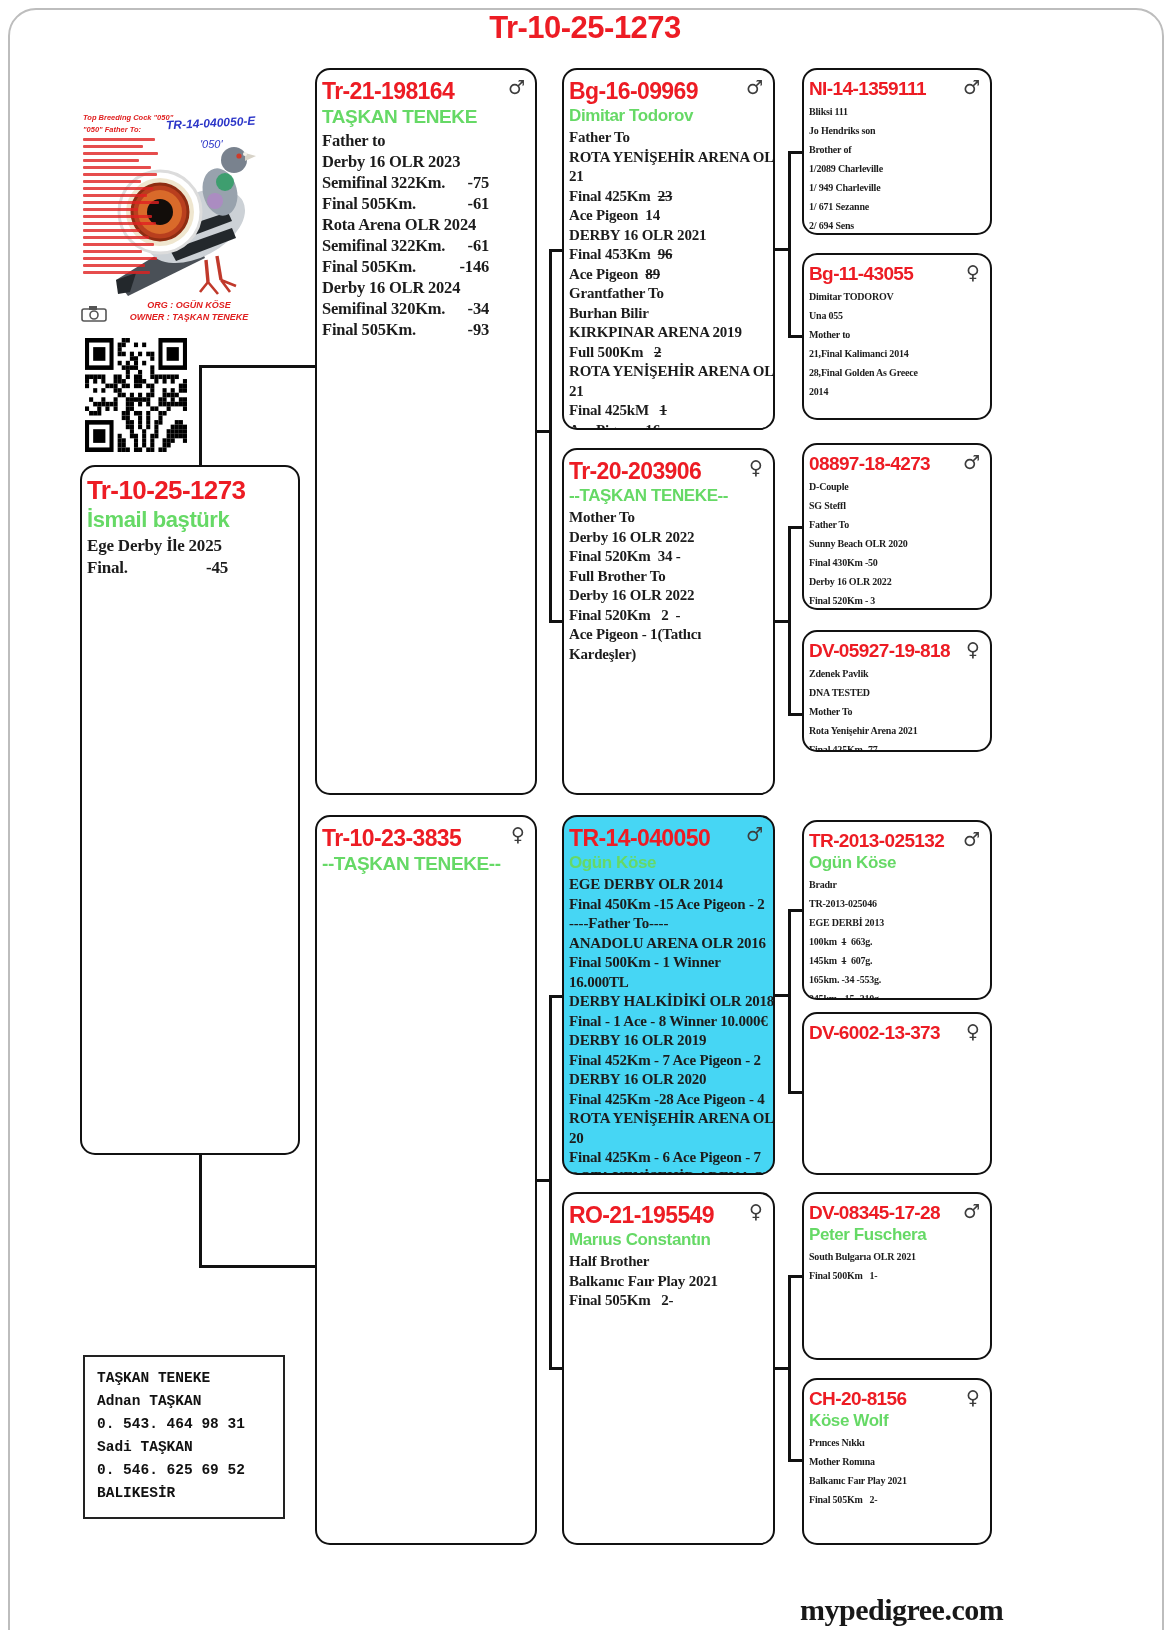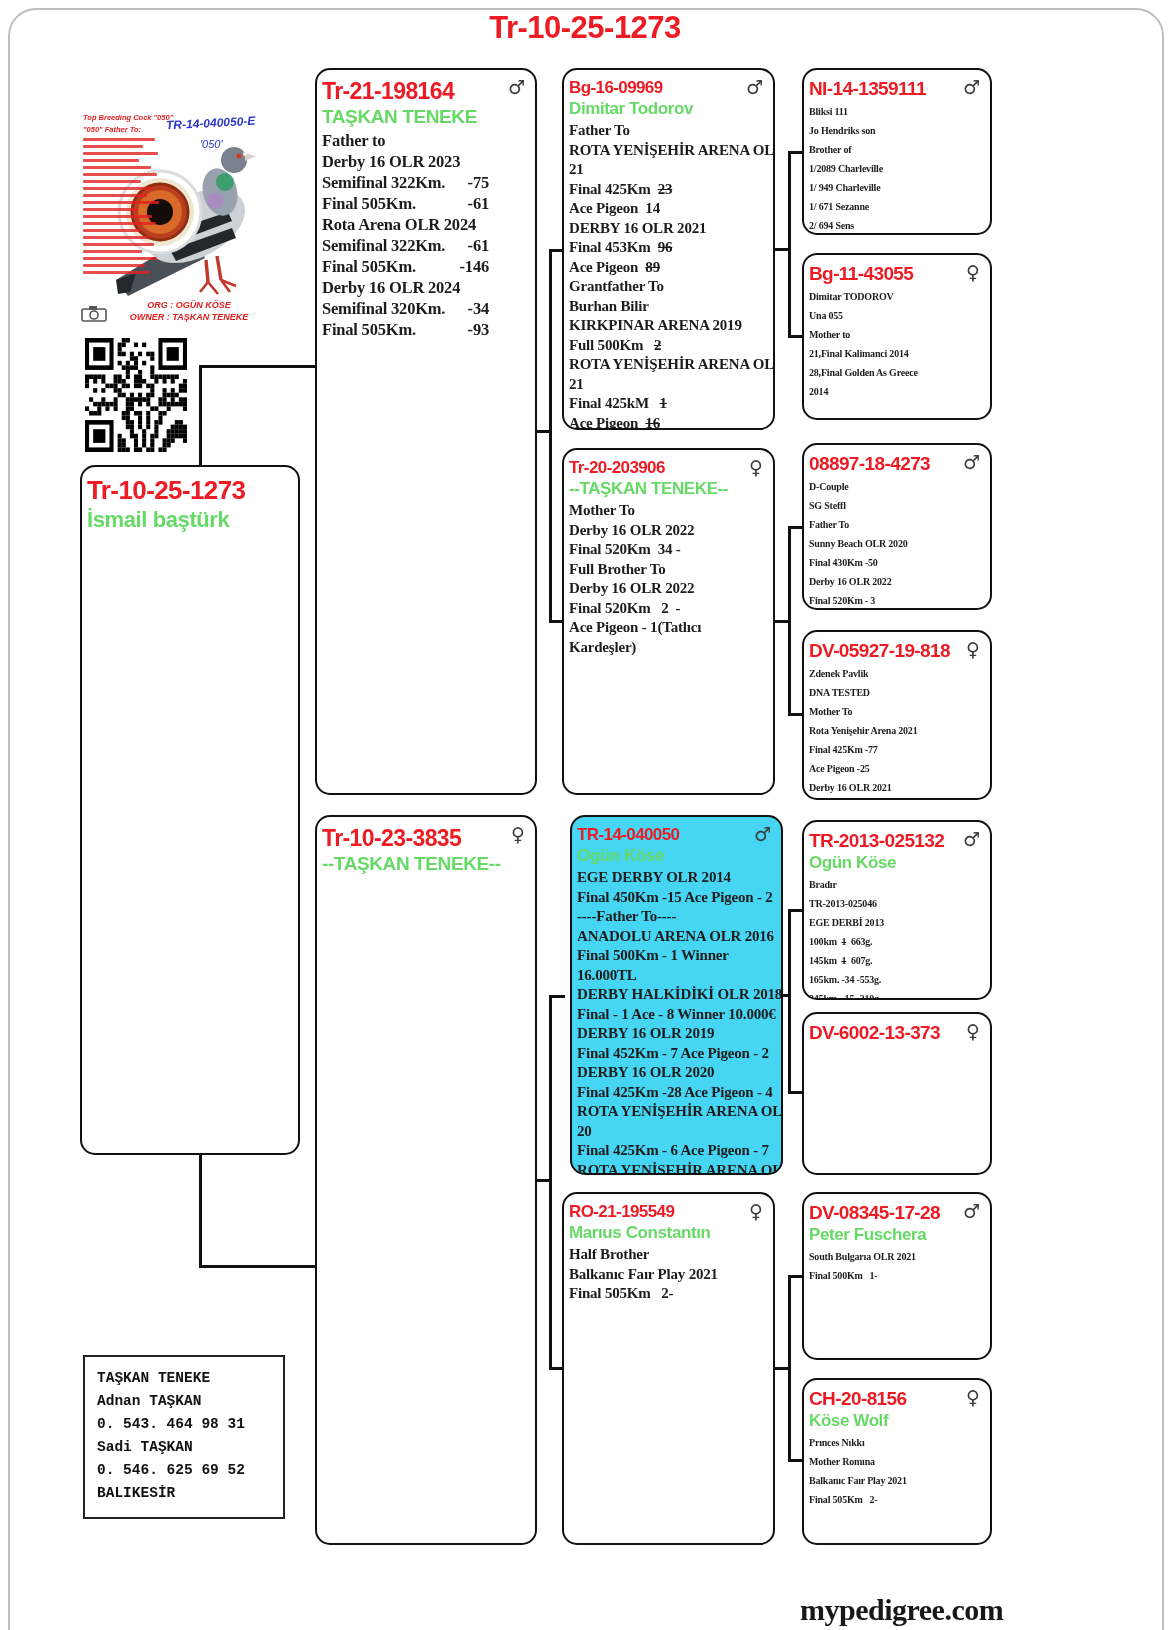--- a/index.html
+++ b/index.html
@@ -17,21 +17,21 @@
   .bsex{margin-left:auto;font-size:19px;color:#3c3c3c;line-height:1;font-family:"DejaVu Sans",sans-serif;}
   .bname{font-weight:bold;color:#66d966;font-size:17px;letter-spacing:-0.4px;margin-top:1px;white-space:pre;}
   .blines{margin-top:2px;}
   .bline{display:flex;font-family:"Liberation Serif",serif;font-weight:bold;color:#1c1c1c;
          font-size:15.5px;line-height:19px;letter-spacing:-0.2px;}
   .bline span{white-space:pre;}
   .bline .gap{margin-left:auto;margin-right:36px;}
   .bline .strike{text-decoration:line-through;}
   .col1 .bcode{font-size:26px;} .col1 .bname{font-size:22px;} .col1 .bline{font-size:17px;line-height:22px;}
   .col2 .bcode{font-size:23px;} .col2 .bname{font-size:19px;} .col2 .bline{font-size:16.5px;line-height:21px;}
-  .col3 .bcode{font-size:17px;} .col3 .bline{font-size:15px;line-height:19.5px;}
+  .col3 .bcode{font-size:23px;} .col3 .bline{font-size:15px;line-height:19.5px;}
   .col4 .bcode{font-size:19px;} .col4 .bline{font-size:10px;line-height:19px;}
   #box-subject .gap{margin-right:60px;}
   
   .cl{position:absolute;background:#111;z-index:1;}
   
   .photo-card{position:absolute;left:78px;top:108px;width:186px;height:224px;background:#fff;}
   .pigeon-svg{position:absolute;left:0;top:0;width:186px;height:224px;}
   .pc-topline{position:absolute;left:5px;top:5px;font-size:7.5px;font-weight:bold;font-style:italic;color:#e02020;white-space:nowrap;}
   .pc-sub{position:absolute;left:5px;top:17px;font-size:7.5px;font-weight:bold;font-style:italic;color:#e02020;white-space:nowrap;}
   .pc-ring{position:absolute;left:88px;top:8px;font-size:12px;font-weight:bold;font-style:italic;color:#2b35c8;transform:rotate(-3deg);white-space:nowrap;}
@@ -365,20 +365,29 @@
   <div class="cl" style="left:788px;top:1275px;width:3px;height:187px"></div>
   <div class="cl" style="left:774px;top:1367px;width:15px;height:3px"></div>
   <div class="cl" style="left:788px;top:1275px;width:16px;height:3px"></div>
   <div class="cl" style="left:788px;top:1459px;width:16px;height:3px"></div>
 
   <div class="pbox col1" id="box-subject" style="left:80px;top:465px;width:220px;height:690px">
       <div class="bhead">
         <span class="bcode">Tr-10-25-1273</span>
       </div>
       <div class="bname">İsmail baştürk</div>
+      <div class="blines">
+        <div class="bline">
+          <span>Ege Derby İle 2025</span>
+        </div>
+        <div class="bline">
+          <span>Final.</span>
+          <span class="gap">-45</span>
+        </div>
+      </div>
     </div>
   <div class="pbox col2" id="box-father" style="left:315px;top:68px;width:222px;height:727px">
       <div class="bhead">
         <span class="bcode">Tr-21-198164</span>
         <span class="bsex">♂</span>
       </div>
       <div class="bname">TAŞKAN TENEKE</div>
       <div class="blines">
         <div class="bline">
           <span>Father to</span>
@@ -515,21 +524,21 @@
           <span>Final 520Km   2  -</span>
         </div>
         <div class="bline">
           <span>Ace Pigeon - 1(Tatlıcı</span>
         </div>
         <div class="bline">
           <span>Kardeşler)</span>
         </div>
       </div>
     </div>
-  <div class="pbox col3" style="left: 562px; top: 815px; width: 213px; height: 360px; background: rgb(70, 214, 244); margin-left: 8px;">
+  <div class="pbox col3" style="left: 562px; top: 815px; width: 213px; height: 360px; background: rgb(70, 214, 244);">
       <div class="bhead">
         <span class="bcode">TR-14-040050</span>
         <span class="bsex">♂</span>
       </div>
       <div class="bname">Ogün Köse</div>
       <div class="blines">
         <div class="bline">
           <span>EGE DERBY OLR 2014</span>
         </div>
         <div class="bline">
@@ -674,21 +683,21 @@
           <span>Final 430Km -50</span>
         </div>
         <div class="bline">
           <span>Derby 16 OLR 2022</span>
         </div>
         <div class="bline">
           <span>Final 520Km - 3</span>
         </div>
       </div>
     </div>
-  <div class="pbox col4" style="left:802px;top:630px;width:190px;height:170px">
+  <div class="pbox col4" style="left:802px;top:630px;width:190px;height:122px">
       <div class="bhead">
         <span class="bcode">DV-05927-19-818</span>
         <span class="bsex">♀</span>
       </div>
       <div class="blines">
         <div class="bline">
           <span>Zdenek Pavlik</span>
         </div>
         <div class="bline">
           <span>DNA TESTED</span>

